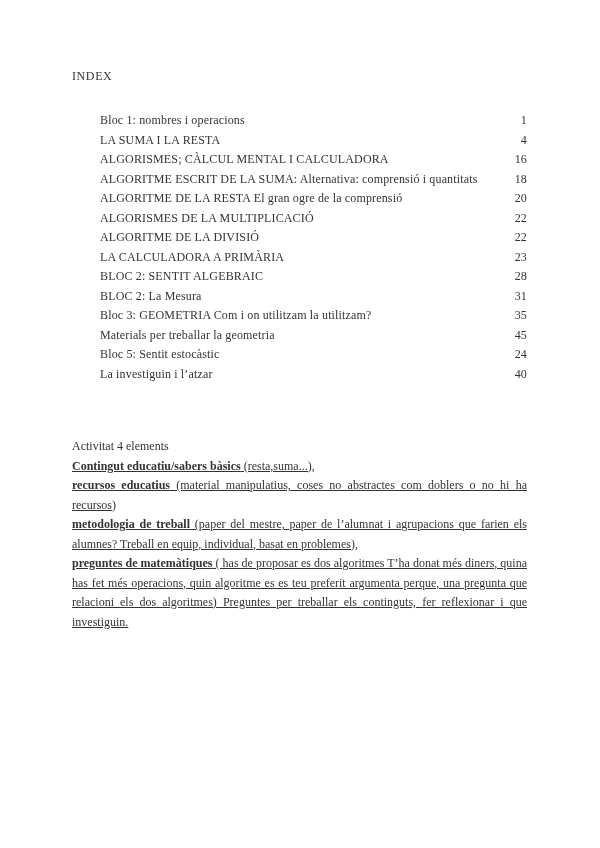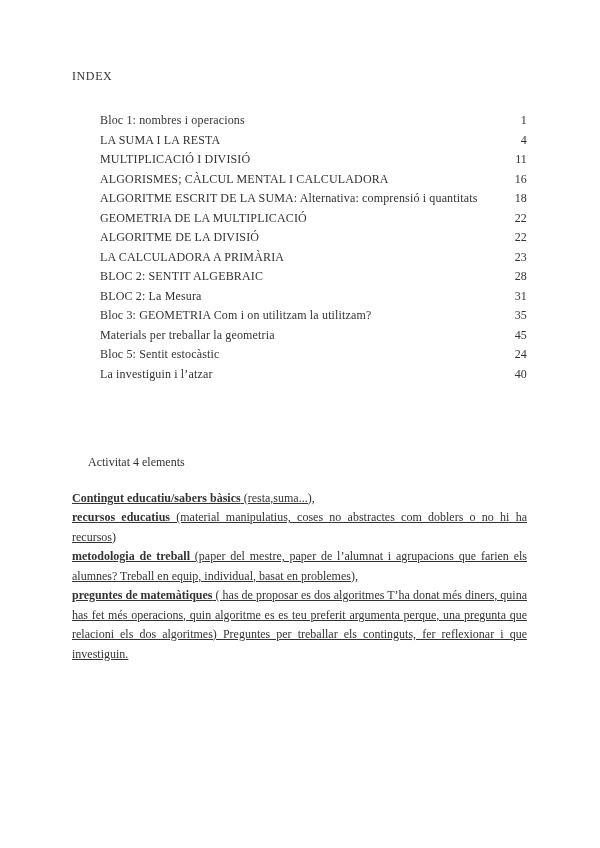--- a/index.html
+++ b/index.html
@@ -55,21 +55,21 @@
     letter-spacing: 0.15px;
   }
   .activity {
     position: absolute;
     top: 437px;
     left: 72px;
     width: 455px;
     line-height: 19.5px;
   }
   .activity-heading {
-    margin: 16px;
+    margin: 0;
     font-weight: normal;
     font-size: 12px;
   }
   .activity-para {
     margin: 0;
     text-align: justify;
     text-decoration: underline;
   }
   .activity-para strong {
     font-weight: bold;
@@ -85,33 +85,33 @@
   <div class="toc" id="toc-list">
       <div class="toc-row">
         <span class="toc-label">Bloc 1: nombres i operacions</span>
         <span class="toc-page">1</span>
       </div>
       <div class="toc-row">
         <span class="toc-label">LA SUMA I LA RESTA</span>
         <span class="toc-page">4</span>
       </div>
       <div class="toc-row">
-        <span class="toc-label">MULTIPLICACIÓ I DIVISIÓ</span>
-        <span class="toc-page">11</span>
-      </div>
-      <div class="toc-row">
         <span class="toc-label">ALGORISMES; CÀLCUL MENTAL I CALCULADORA</span>
         <span class="toc-page">16</span>
       </div>
       <div class="toc-row">
         <span class="toc-label">ALGORITME ESCRIT DE LA SUMA: Alternativa: comprensió i quantitats</span>
         <span class="toc-page">18</span>
       </div>
       <div class="toc-row">
-        <span class="toc-label">GEOMETRIA DE LA MULTIPLICACIÓ</span>
+        <span class="toc-label">ALGORITME DE LA RESTA El gran ogre de la comprensió</span>
+        <span class="toc-page">20</span>
+      </div>
+      <div class="toc-row">
+        <span class="toc-label">ALGORISMES DE LA MULTIPLICACIÓ</span>
         <span class="toc-page">22</span>
       </div>
       <div class="toc-row">
         <span class="toc-label">ALGORITME DE LA DIVISIÓ</span>
         <span class="toc-page">22</span>
       </div>
       <div class="toc-row">
         <span class="toc-label">LA CALCULADORA A PRIMÀRIA</span>
         <span class="toc-page">23</span>
       </div>

